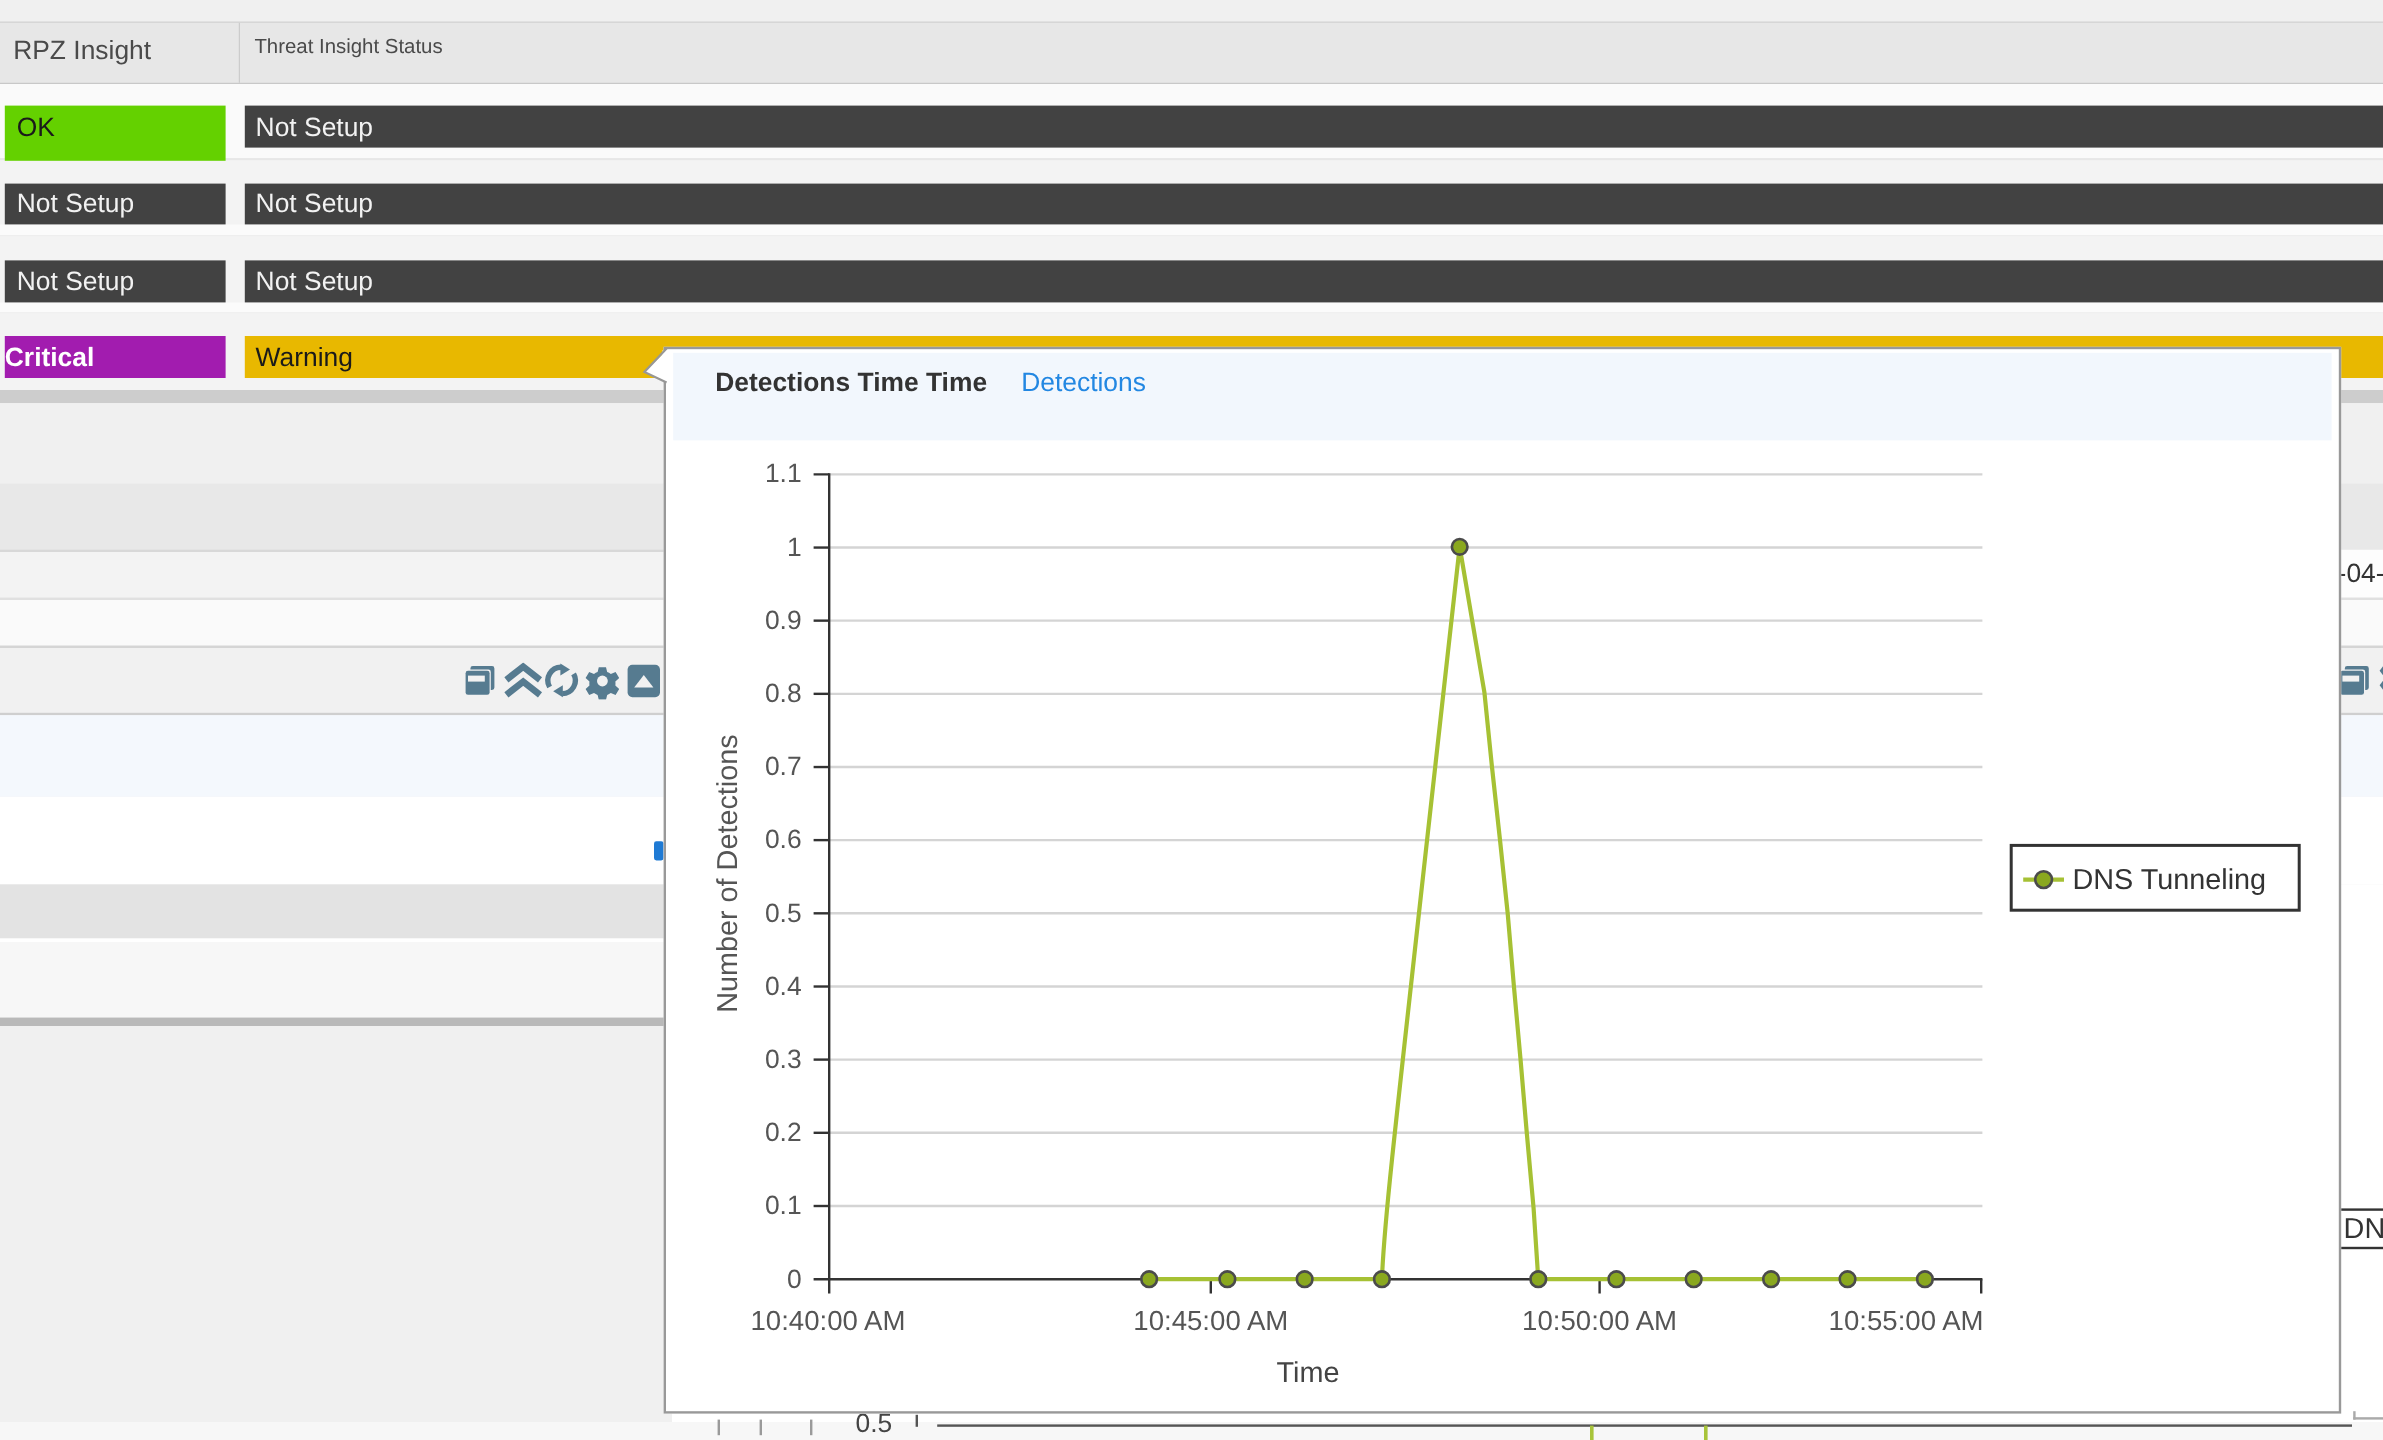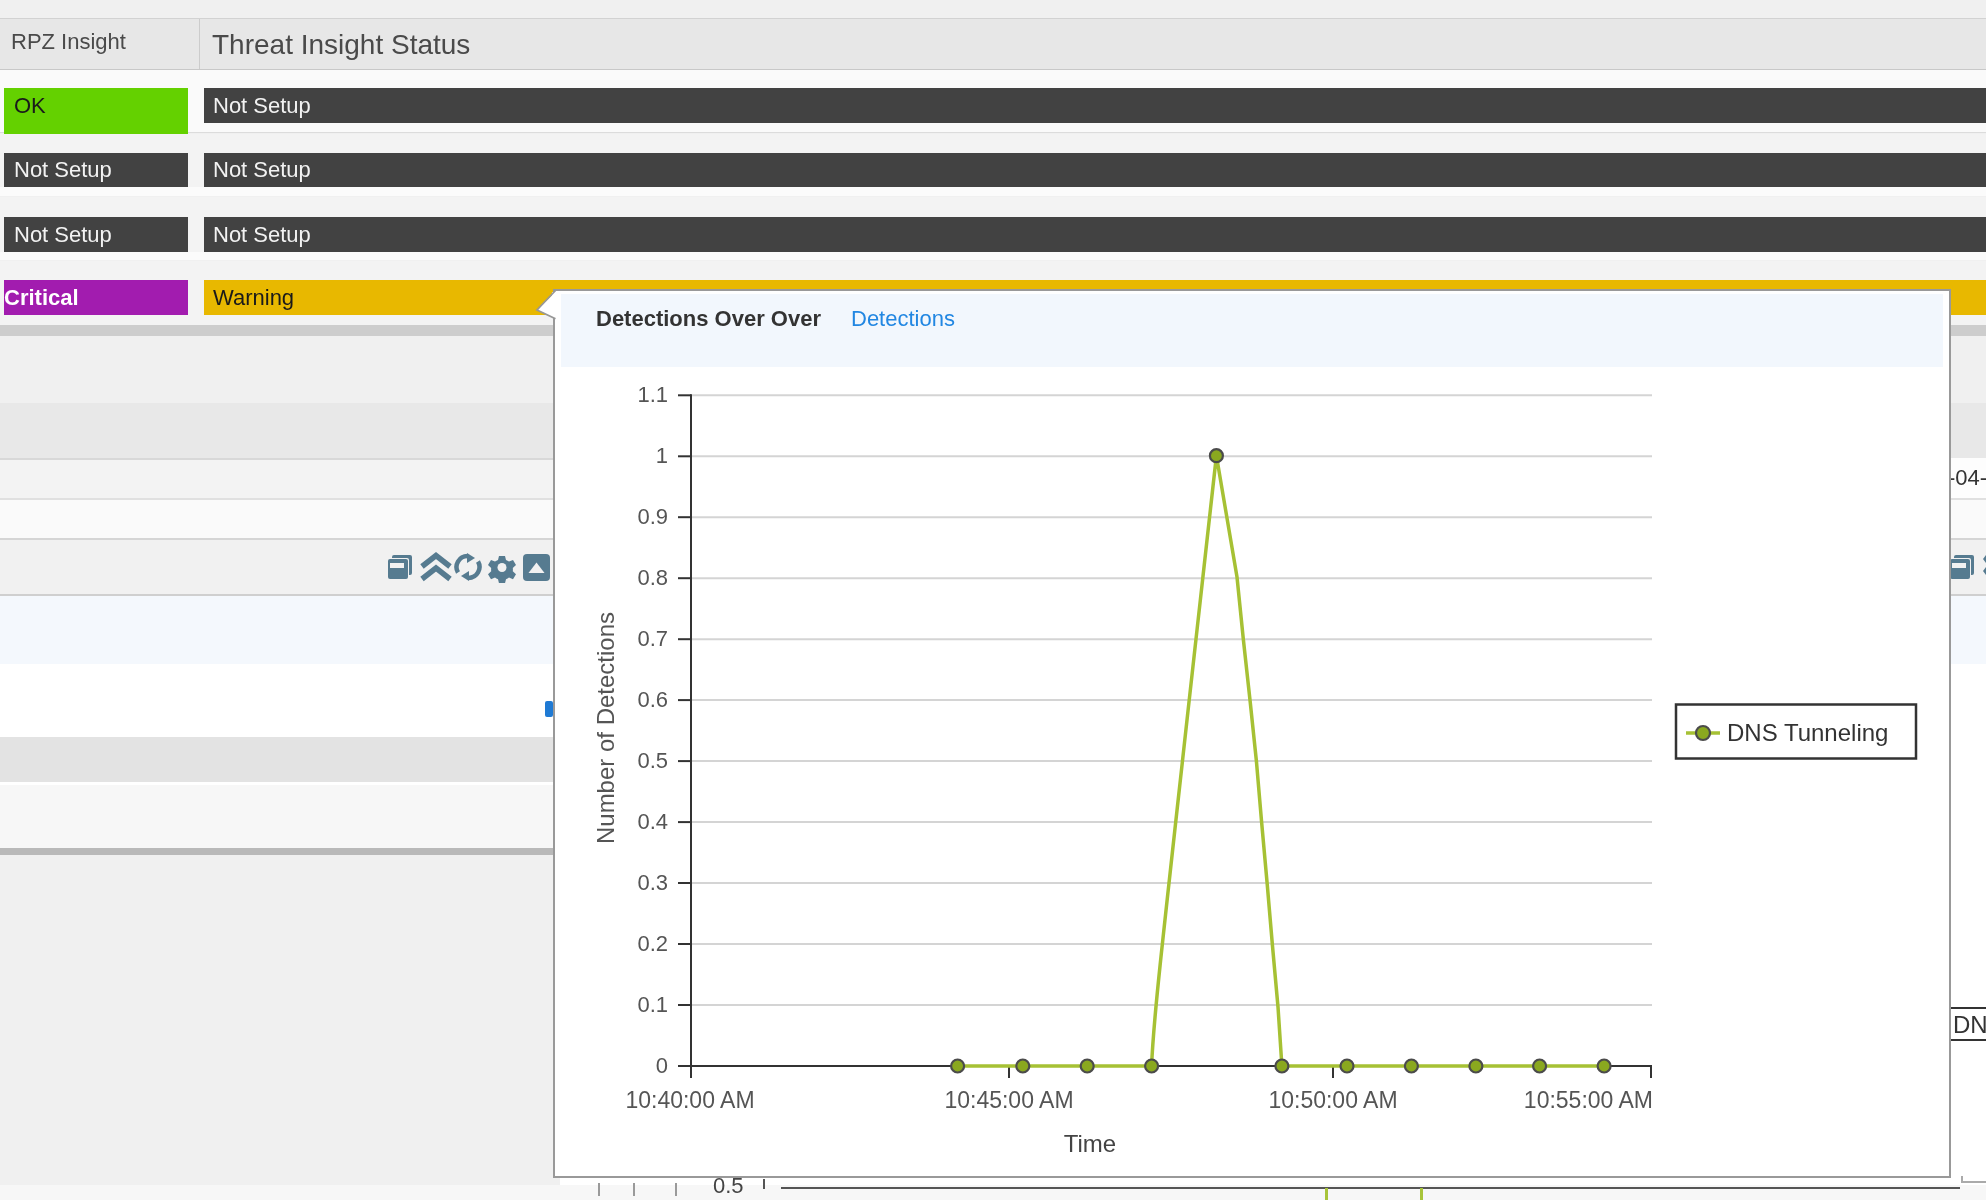--- a/index.html
+++ b/index.html
@@ -9,21 +9,21 @@
   #page { position:relative; width:1986px; height:1200px; }
 </style>
 </head>
 <body>
 <div id="page">
 
   <div class="abs" style="left:0;top:0;width:1986px;height:18px;background:#f0f0f0;"></div>
   <div class="abs" style="left:0;top:18px;width:1986px;height:52px;background:#e7e7e7;border-top:1px solid #d2d2d2;border-bottom:1px solid #c8c8c8;"></div>
   <div class="abs" style="left:199px;top:19px;width:1px;height:50px;background:#cccccc;"></div>
   <div class="abs" style="left:11px;top:29px;font-size:22px;color:#4a4a4a;">RPZ Insight</div>
-  <div class="abs" style="left:212px;top:29px;font-size:28px;color:#4a4a4a;">Threat Insight Status</div>
+  <div class="abs" style="left:212px;top:29px;font-size:17px;color:#4a4a4a;">Threat Insight Status</div>
 
   <div class="abs" style="left:0;top:70px;width:1986px;height:63px;background:#fafafa;border-bottom:1px solid #dcdcdc;"></div>
   <div class="abs" style="left:4px;top:88px;width:184px;height:48px;background:#64d100;color:#1a1a1a;font-size:22px;line-height:35px;padding-left:10px;">OK</div>
   <div class="abs" style="left:204px;top:88px;width:1782px;height:35px;background:#424242;color:#f2f2f2;font-size:22px;line-height:35px;padding-left:9px;">Not Setup</div>
 
   <div class="abs" style="left:0;top:134px;width:1986px;height:62px;background:#f3f3f3;border-bottom:1px solid #dcdcdc;"></div>
   <div class="abs" style="left:0;top:187px;width:1986px;height:9px;background:#fbfbfb;"></div>
   <div class="abs" style="left:4px;top:153px;width:184px;height:34px;background:#424242;color:#f2f2f2;font-size:22px;line-height:34px;padding-left:10px;">Not Setup</div>
   <div class="abs" style="left:204px;top:153px;width:1782px;height:34px;background:#424242;color:#f2f2f2;font-size:22px;line-height:34px;padding-left:9px;">Not Setup</div>
 
@@ -117,21 +117,21 @@
 
   <div class="abs" id="popup" style="left:553px;top:289px;width:1398px;height:889px;background:#ffffff;border:2px solid #999;z-index:10;"></div>
 
   <div class="abs" style="left:552px;top:292px;width:7px;height:26px;background:#ffffff;z-index:11;"></div>
   <svg class="abs" style="left:530px;top:284px;z-index:12;" width="30" height="40" viewBox="0 0 30 40">
     <path d="M26 7.5 L7 26 L26 34.5 Z" fill="#ffffff" stroke="none"></path>
     <path d="M25.5 6.5 L7 26 L25.5 34.8" fill="none" stroke="#979797" stroke-width="1.8"></path>
   </svg>
 
   <div class="abs" style="left:561px;top:294px;width:1382px;height:73px;background:#f2f7fd;z-index:11;"></div>
-  <div class="abs" style="left:596px;top:308px;font-size:22px;line-height:22px;font-weight:bold;color:#333;z-index:12;">Detections Over Over</div>
+  <div class="abs" style="left:596px;top:308px;font-size:22px;line-height:22px;font-weight:bold;color:#333;z-index:12;">Detections Time Time</div>
   <div class="abs" style="left:851px;top:308px;font-size:22px;line-height:22px;color:#2287e2;z-index:12;">Detections</div>
 
   <svg class="abs" style="left:553px;top:289px;z-index:11;" width="1398" height="888" viewBox="0 0 1398 888">
 
     <g stroke="#d4d4d4" stroke-width="2">
       <line x1="138" y1="106.3" x2="1099" y2="106.3"></line>
       <line x1="138" y1="167.3" x2="1099" y2="167.3"></line>
       <line x1="138" y1="228.2" x2="1099" y2="228.2"></line>
       <line x1="138" y1="289.2" x2="1099" y2="289.2"></line>
       <line x1="138" y1="350.2" x2="1099" y2="350.2"></line>

